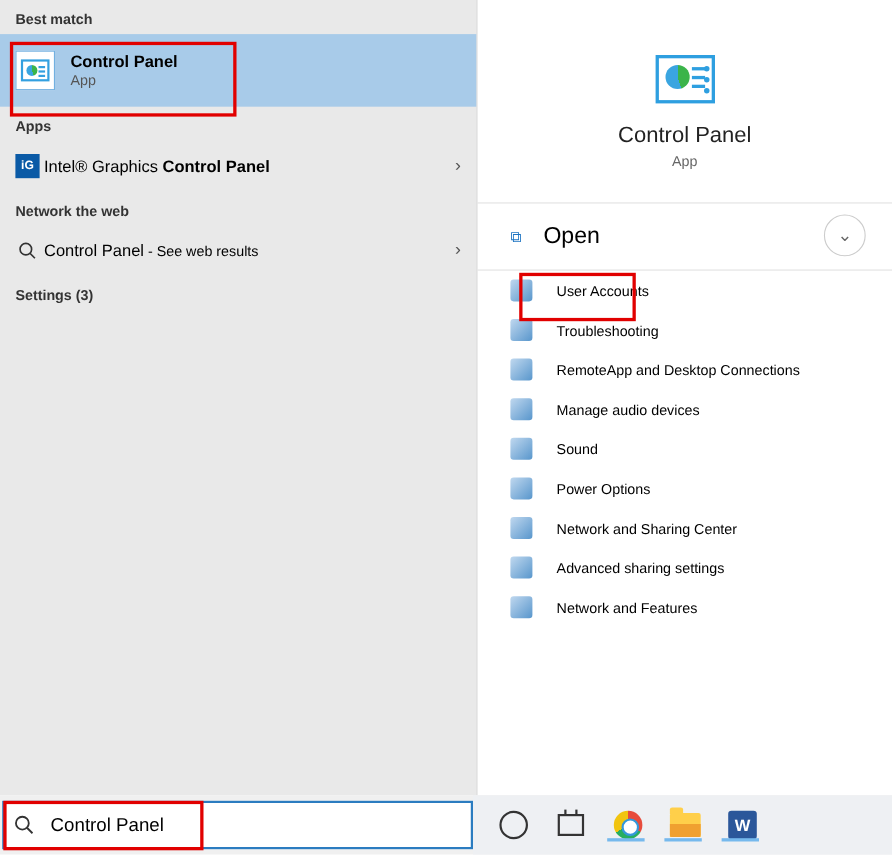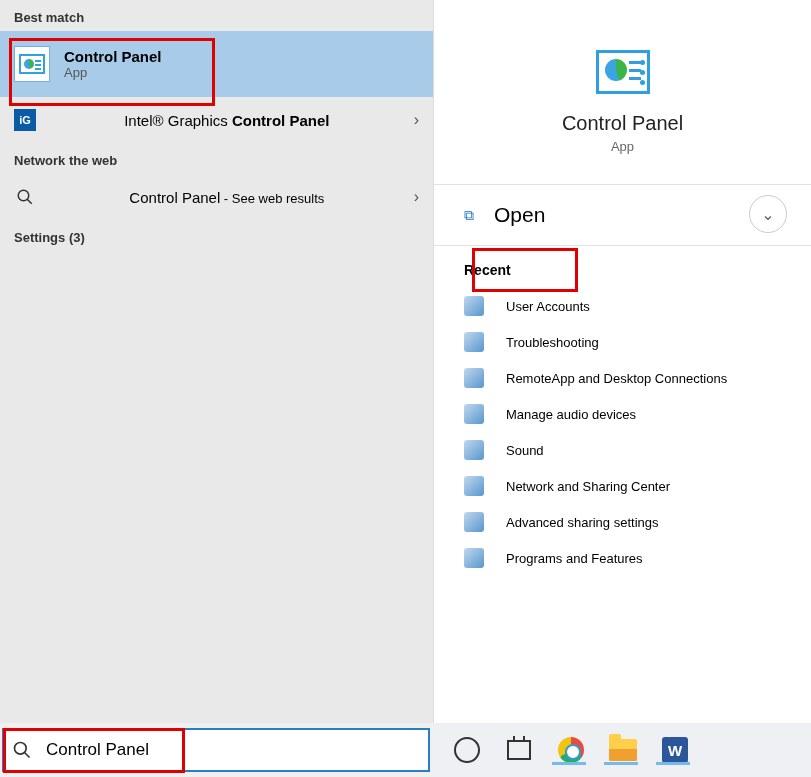--- a/index.html
+++ b/index.html
@@ -67,21 +67,21 @@
   .best-match-item .sub { font-size: 13px; color: #555; }
   .result-row {
     display: flex; align-items: center;
     padding: 10px 14px; height: 46px;
   }
   .result-row .ricon {
     width: 22px; height: 22px; margin-right: 4px;
     display: flex; align-items: center; justify-content: center;
   }
   .intelicon { background: #0a5aa6; color: #fff; font-size: 11px; font-weight: bold; }
-  .result-row .rtext { flex: 1; font-size: 15px; text-align: center; }
+  .result-row .rtext { flex: 1; font-size: 15px; }
   .result-row .rarrow { color: #555; font-size: 16px; }
   .searchicon svg { width: 18px; height: 18px; }
   .web-sub { color: #000000; font-size: 13px; }
   .red-box { border: 3px solid #e10000; position: absolute; pointer-events: none; }
   .rb1 { left: 9px; top: 38px; width: 206px; height: 68px; }
   .rb2 { left: 472px; top: 248px; width: 106px; height: 44px; }
   .rb3 { left: 3px; top: 728px; width: 182px; height: 45px; }
 
   
   .app-hero { text-align: center; padding: 10px 0 30px 0; }
@@ -166,20 +166,21 @@
     <div class="best-match-item">
       <div class="icon-box">
         <div class="cp-mini"></div>
       </div>
       <div class="tcol">
         <div class="title">Control Panel</div>
         <div class="sub">App</div>
       </div>
     </div>
 
+    <div class="section-header">Apps</div>
 
     <div class="result-row">
       <div class="ricon intelicon">iG</div>
       <div class="rtext">
         <span>Intel® Graphics </span><b>Control Panel</b>
       </div>
       <div class="rarrow">›</div>
     </div>
 
     <div class="section-header">Network the web</div>
@@ -210,21 +211,20 @@
       <div class="htitle">Control Panel</div>
       <div class="hsub">App</div>
     </div>
     <hr>
     <div class="open-row">
       <span class="oicon">⧉</span>
       <span class="otext">Open</span>
       <div class="chev-circle">⌄</div>
     </div>
     <hr>
-    <div class="recent-hdr">Recent</div>
 
     <div class="recent-item">
       <div class="ri ri-generic"></div>
       <span>User Accounts</span>
     </div>
     <div class="recent-item">
       <div class="ri ri-generic"></div>
       <span>Troubleshooting</span>
     </div>
     <div class="recent-item">
@@ -234,29 +234,33 @@
     <div class="recent-item">
       <div class="ri ri-generic"></div>
       <span>Manage audio devices</span>
     </div>
     <div class="recent-item">
       <div class="ri ri-generic"></div>
       <span>Sound</span>
     </div>
     <div class="recent-item">
       <div class="ri ri-generic"></div>
+      <span>Power Options</span>
+    </div>
+    <div class="recent-item">
+      <div class="ri ri-generic"></div>
       <span>Network and Sharing Center</span>
     </div>
     <div class="recent-item">
       <div class="ri ri-generic"></div>
       <span>Advanced sharing settings</span>
     </div>
     <div class="recent-item">
       <div class="ri ri-generic"></div>
-      <span>Programs and Features</span>
+      <span>Network and Features</span>
     </div>
   </div>
 </div>
 
 <div class="taskbar">
   <div class="searchbox">
     <svg viewBox="0 0 24 24" fill="none" stroke="#333" stroke-width="2">
       <circle cx="10" cy="10" r="7"></circle>
         <line x1="15" y1="15" x2="21" y2="21"></line>
     </svg>

